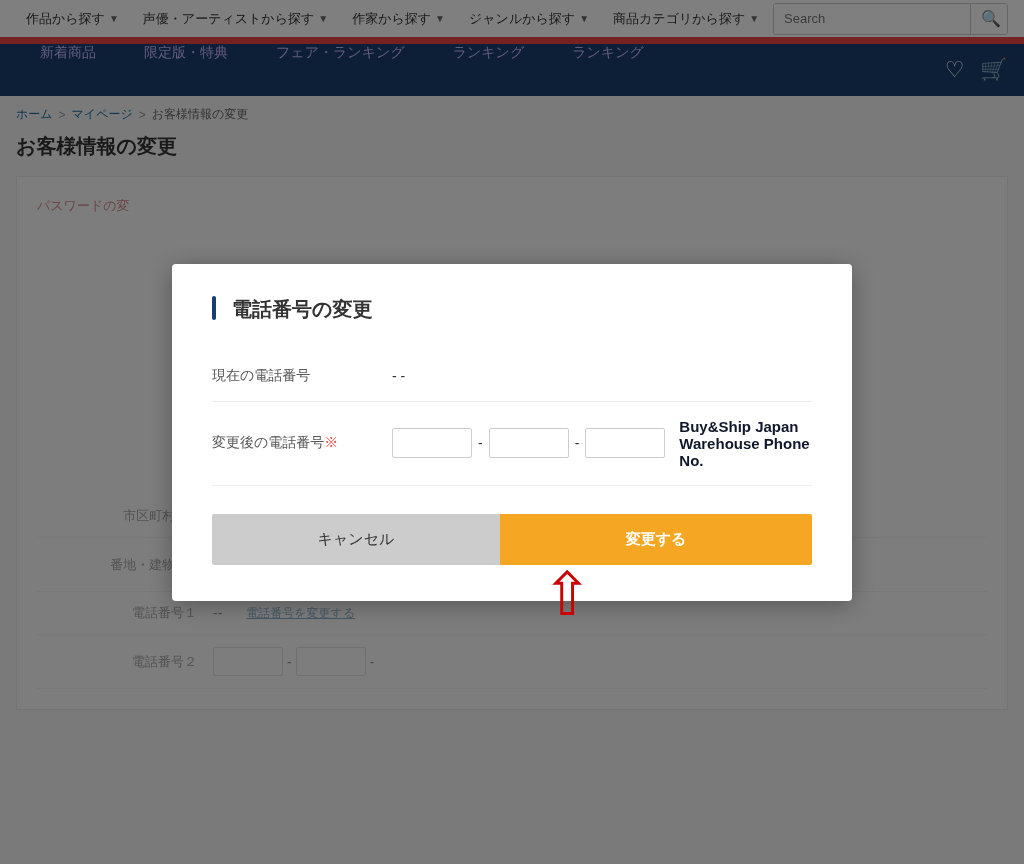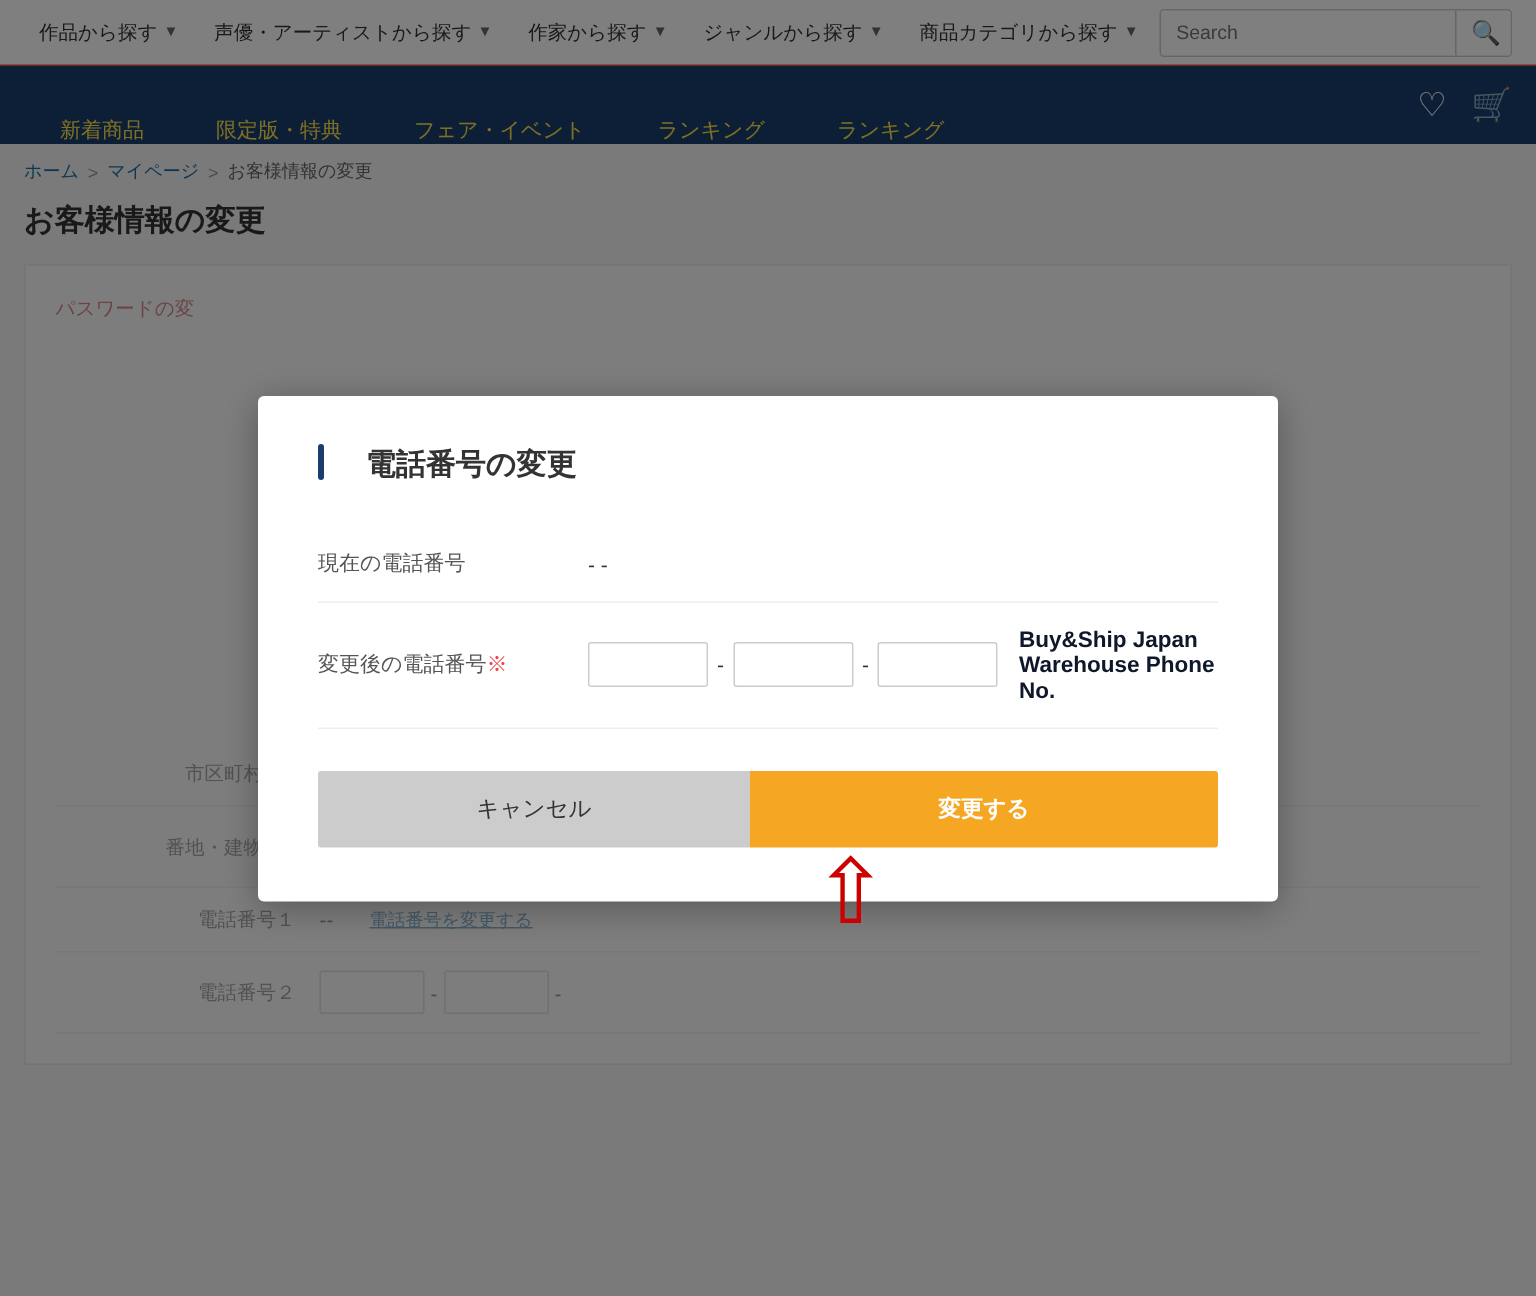--- a/index.html
+++ b/index.html
@@ -1,21 +1,21 @@
 <!DOCTYPE html>
 <html><head>
   <meta charset="utf-8">
   <style>
     * { box-sizing: border-box; margin: 0; padding: 0; }
     body { font-family: 'Helvetica Neue', Arial, sans-serif; background: #f5f5f5; color: #333; font-size: 14px; }
 
     
     .top-nav {
       background: #fff;
-      border-bottom: 1px solid #ef4444;
+      border-bottom: 7px solid #ef4444;
       display: flex;
       align-items: center;
       padding: 0 16px;
       height: 44px;
       gap: 4px;
     }
     .top-nav-item {
       display: flex;
       align-items: center;
       padding: 0 10px;
@@ -57,25 +57,25 @@
 
     
     .blue-nav {
       background: #1a3d6e;
       display: flex;
       align-items: center;
       height: 52px;
       padding: 0 16px;
     }
     .blue-nav-item {
-      color: #fde047;
+      color: #c4b5fd;
       padding: 0 24px;
       height: 100%;
       display: flex;
-      align-items: flex-end;
+      align-items: flex-start;
       font-size: 14px;
       cursor: pointer;
       white-space: nowrap;
     }
     .blue-nav-icons {
       margin-left: auto;
       display: flex;
       gap: 16px;
       align-items: center;
     }
@@ -166,21 +166,21 @@
       background: #fff;
       border-radius: 4px;
       width: 680px;
       padding: 32px 40px 36px;
       position: relative;
       box-shadow: 0 4px 24px rgba(0,0,0,0.3);
     }
     .modal-header {
       display: flex;
       align-items: flex-start;
-      gap: 28px;
+      gap: 16px;
       margin-bottom: 28px;
     }
     .modal-header-bar {
       width: 4px;
       height: 24px;
       background: #1a3d6e;
       border-radius: 2px;
     }
     .modal-title {
       font-size: 20px;
@@ -296,21 +296,21 @@
 </div>
 
 <div class="blue-nav">
   <div class="blue-nav-item">
     <span>新着商品</span>
   </div>
   <div class="blue-nav-item">
     <span>限定版・特典</span>
   </div>
   <div class="blue-nav-item">
-    <span>フェア・イベント</span>
+    <span>フェア・ランキング</span>
   </div>
   <div class="blue-nav-item">
     <span>ランキング</span>
   </div>
   <div class="blue-nav-item">
     <span>ランキング</span>
   </div>
   <div class="blue-nav-icons">
     <span class="blue-nav-icon">♡</span>
     <span class="blue-nav-icon">🛒</span>

